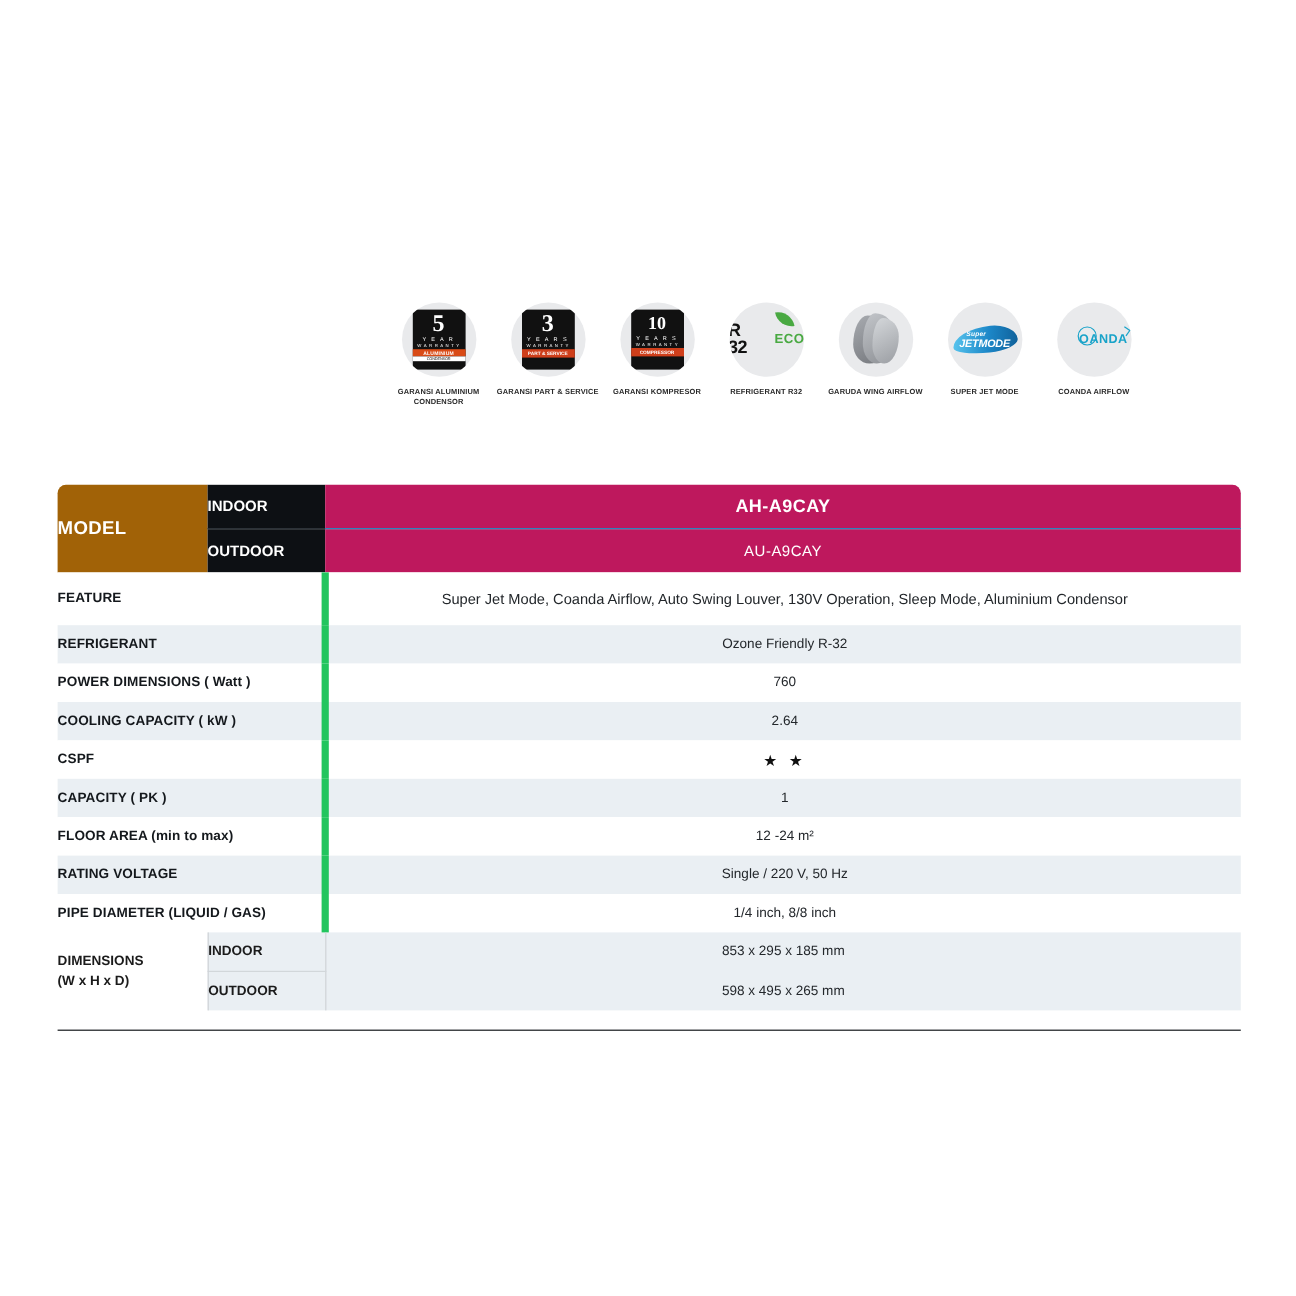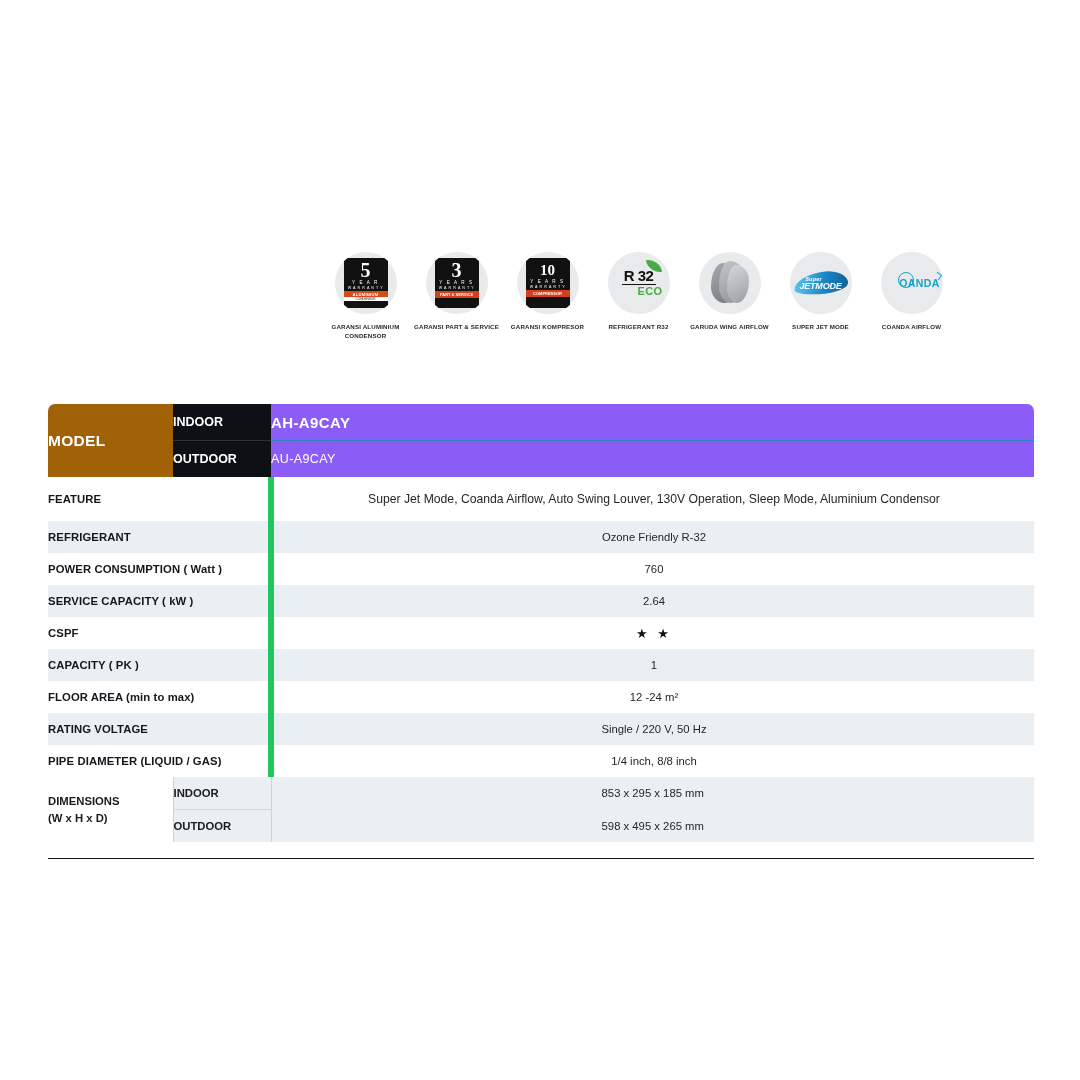--- a/index.html
+++ b/index.html
@@ -115,21 +115,20 @@
     font-weight: bold;
     padding: 1px 0;
     margin-top: 1px;
   }
 
   
   .r32 {
     width: 52px;
     height: 52px;
     display: flex;
-    flex-direction: column;
     align-items: center;
     justify-content: center;
     position: relative;
   }
   .r32 .leaf {
     position: absolute;
     top: 2px;
     right: 4px;
     width: 14px;
     height: 14px;
@@ -280,23 +279,23 @@
     color: #ffffff;
     font-size: 12.5px;
     font-weight: bold;
     padding-left: 18px;
     height: 36px;
     border-bottom: 1px solid #2c3238;
   }
   .cell-sub-dark.last { border-bottom: none; }
 
   .cell-blue {
-    background: #8b5cf6;
+    background: #be185d;
     color: #ffffff;
-    text-align: left;
+    text-align: center;
     font-weight: bold;
     font-size: 15px;
     letter-spacing: 0.4px;
     height: 36px;
     border-bottom: 1px solid #2a86bd;
   }
   .cell-blue.top { border-top-right-radius: 7px; }
   .cell-blue.sub { font-size: 12.5px; font-weight: normal; border-bottom: none; }
 
   .row-label {
@@ -462,25 +461,25 @@
 
     <tr class="plain feature-row">
       <td class="row-label" colspan="2">FEATURE</td>
       <td class="row-value">Super Jet Mode, Coanda Airflow, Auto Swing Louver, 130V Operation, Sleep Mode, Aluminium Condensor</td>
     </tr>
     <tr class="zebra data-row">
       <td class="row-label" colspan="2">REFRIGERANT</td>
       <td class="row-value">Ozone Friendly R-32</td>
     </tr>
     <tr class="plain data-row">
-      <td class="row-label" colspan="2">POWER CONSUMPTION ( Watt )</td>
+      <td class="row-label" colspan="2">POWER DIMENSIONS ( Watt )</td>
       <td class="row-value">760</td>
     </tr>
     <tr class="zebra data-row">
-      <td class="row-label" colspan="2">SERVICE CAPACITY ( kW )</td>
+      <td class="row-label" colspan="2">COOLING CAPACITY ( kW )</td>
       <td class="row-value">2.64</td>
     </tr>
     <tr class="plain data-row">
       <td class="row-label" colspan="2">CSPF</td>
       <td class="row-value stars">★ ★</td>
     </tr>
     <tr class="zebra data-row">
       <td class="row-label" colspan="2">CAPACITY ( PK )</td>
       <td class="row-value">1</td>
     </tr>

